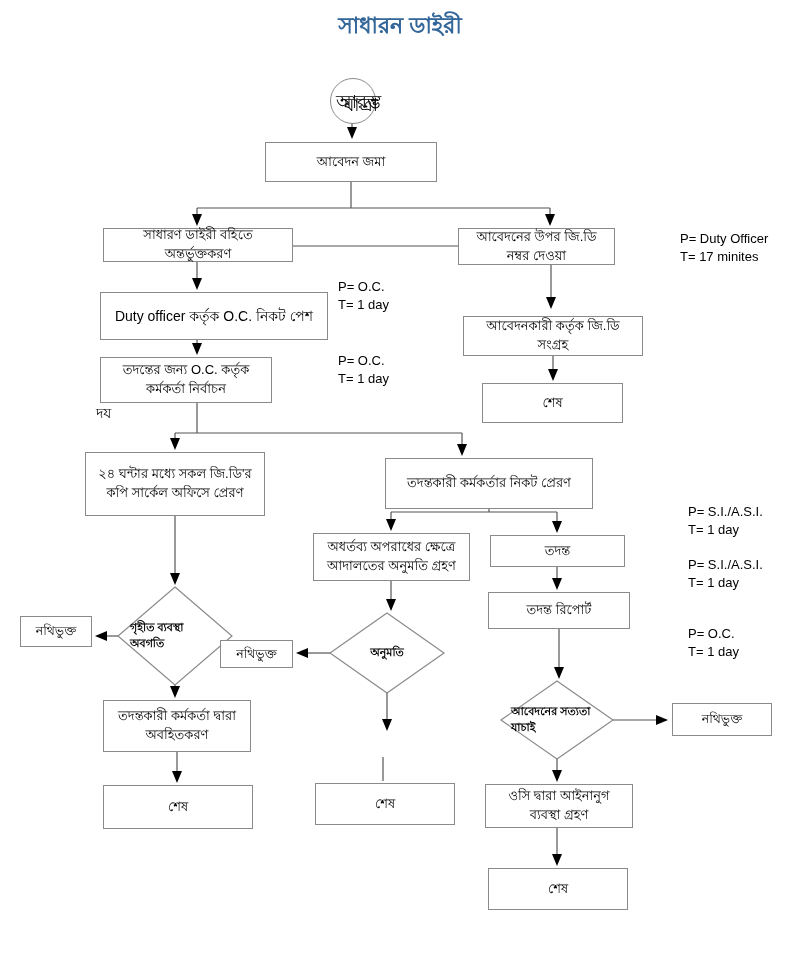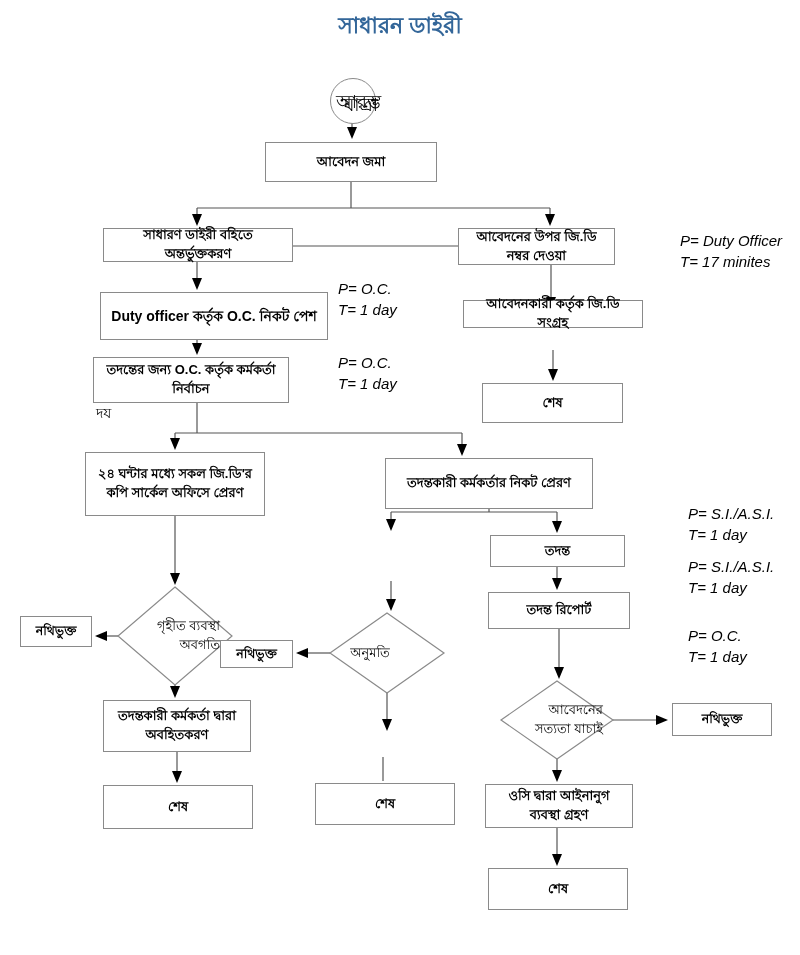--- a/index.html
+++ b/index.html
@@ -8,33 +8,33 @@
     font-family:"Liberation Sans","DejaVu Sans",sans-serif;color:#000;
   }
   #title{
     position:absolute;left:0;top:8px;width:800px;text-align:center;
     font-size:22px;font-weight:600;color:#336699;
   }
   svg.flow{position:absolute;left:0;top:0;z-index:1;}
   .node{
     position:absolute;z-index:2;box-sizing:border-box;background:#fff;
     border:1px solid #8a8a8a;display:flex;align-items:center;justify-content:center;
-    text-align:center;font-size:13px;line-height:1.45;padding:2px 6px;font-weight:bold;
+    text-align:center;font-size:13px;line-height:1.45;padding:2px 6px;
   }
   .dtext{
     position:absolute;z-index:2;background:transparent;border:none;
-    display:flex;align-items:center;justify-content:center;text-align:right;
-    font-size:13px;line-height:1.45;
+    display:flex;align-items:center;justify-content:center;text-align:left;
+    font-size:11px;line-height:1.45;font-weight:bold;
   }
   .circle{
     position:absolute;z-index:2;width:44px;height:44px;border:1px solid #8a8a8a;
     border-radius:50%;background:#fff;
   }
   .startlbl{position:absolute;z-index:3;font-size:18px;white-space:nowrap;}
-  .ann{position:absolute;z-index:2;font-size:15px;line-height:1.4;font-style:italic;}
+  .ann{position:absolute;z-index:2;font-size:13px;line-height:1.4;}
   .stray{position:absolute;z-index:2;font-size:14px;}
 </style>
 </head>
 <body>
 
 <div id="canvas">
 
   <div id="title">সাধারন ডাইরী</div>
 
   <svg class="flow" width="800" height="955" viewBox="0 0 800 955">
@@ -88,40 +88,41 @@
   <span class="startlbl" style="left:344px;top:91px">যাত্রা</span>
 
   <div class="node" style="left:265px;top:142px;width:172px;height:40px">আবেদন জমা</div>
 
   <div class="node" style="left:103px;top:228px;width:190px;height:34px">সাধারণ ডাইরী বহিতে অন্তর্ভুক্তকরণ</div>
 
   <div class="node" style="left:458px;top:228px;width:157px;height:37px">আবেদনের উপর জি.ডি নম্বর দেওয়া</div>
 
   <div class="node" style="left:100px;top:292px;width:228px;height:48px;font-size:14px">Duty officer কর্তৃক O.C. নিকট পেশ</div>
 
-  <div class="node" style="left:93px;top:357px;width:196px;height:46px">তদন্তের জন্য O.C. কর্তৃক কর্মকর্তা নির্বাচন</div>
+  <div class="node" style="left:100px;top:357px;width:172px;height:46px">তদন্তের জন্য O.C. কর্তৃক কর্মকর্তা নির্বাচন</div>
 
   <div class="stray" style="left:96px;top:402px">দয</div>
 
-  <div class="node" style="left:463px;top:300px;width:180px;height:28px">আবেদনকারী কর্তৃক জি.ডি সংগ্রহ</div>
+  <div class="node" style="left:463px;top:316px;width:180px;height:40px">আবেদনকারী কর্তৃক জি.ডি সংগ্রহ</div>
 
   <div class="node" style="left:482px;top:383px;width:141px;height:40px">শেষ</div>
 
   <div class="node" style="left:85px;top:452px;width:180px;height:64px">২৪ ঘন্টার মধ্যে সকল জি.ডি'র কপি সার্কেল অফিসে প্রেরণ</div>
 
   <div class="node" style="left:385px;top:458px;width:208px;height:51px">তদন্তকারী কর্মকর্তার নিকট প্রেরণ</div>
 
+  <div class="node" style="left:313px;top:533px;width:157px;height:48px">অধর্তব্য অপরাধের ক্ষেত্রে আদালতের অনুমতি গ্রহণ</div>
 
   <div class="node" style="left:488px;top:592px;width:142px;height:37px">তদন্ত রিপোর্ট</div>
 
   <div class="node" style="left:490px;top:535px;width:135px;height:32px">তদন্ত</div>
 
   <div class="dtext" style="left:130px;top:610px;width:90px;height:52px">গৃহীত ব্যবস্থা অবগতি</div>
 
-  <div class="dtext" style="left:334px;top:640px;width:72px;height:26px">অনুমতি</div>
+  <div class="dtext" style="left:351px;top:640px;width:72px;height:26px">অনুমতি</div>
 
   <div class="dtext" style="left:511px;top:695px;width:92px;height:50px">আবেদনের সত্যতা যাচাই</div>
 
   <div class="node" style="left:20px;top:616px;width:72px;height:31px;font-size:12.5px">নথিভুক্ত</div>
 
   <div class="node" style="left:220px;top:640px;width:73px;height:28px;font-size:12.5px">নথিভুক্ত</div>
 
   <div class="node" style="left:672px;top:703px;width:100px;height:33px;font-size:12.5px">নথিভুক্ত</div>
 
   <div class="node" style="left:103px;top:700px;width:148px;height:52px">তদন্তকারী কর্মকর্তা দ্বারা অবহিতকরণ</div>

